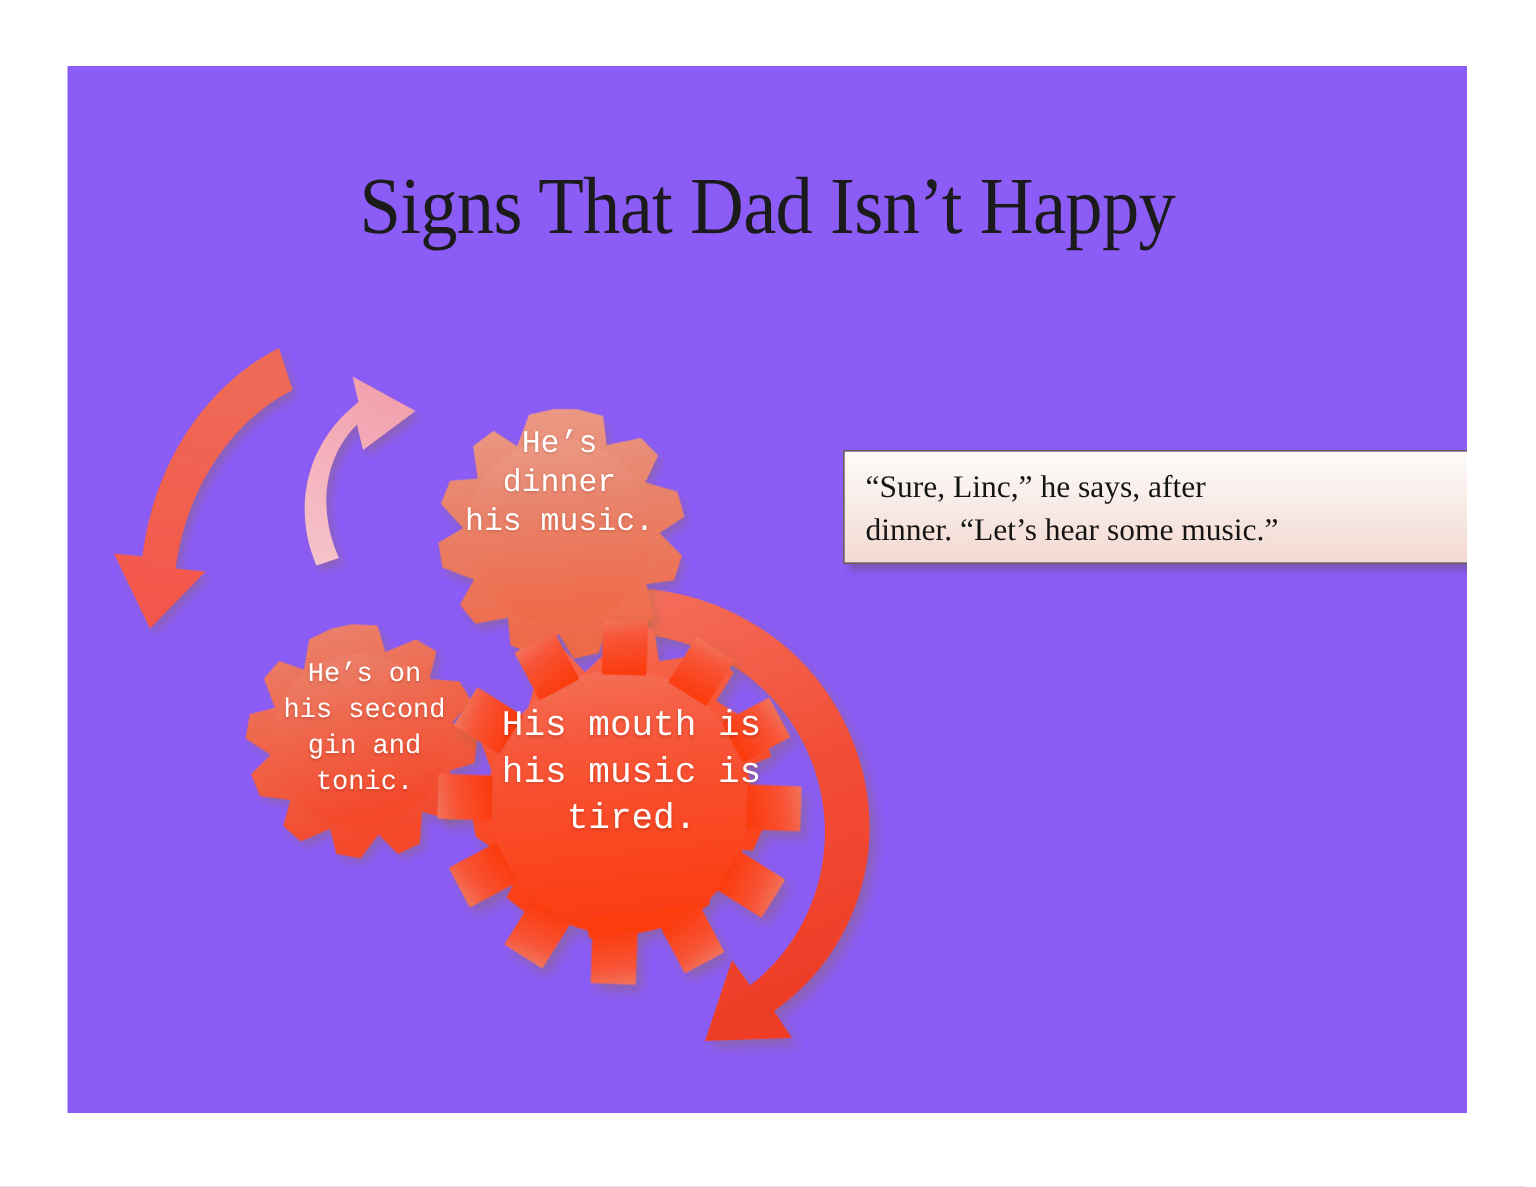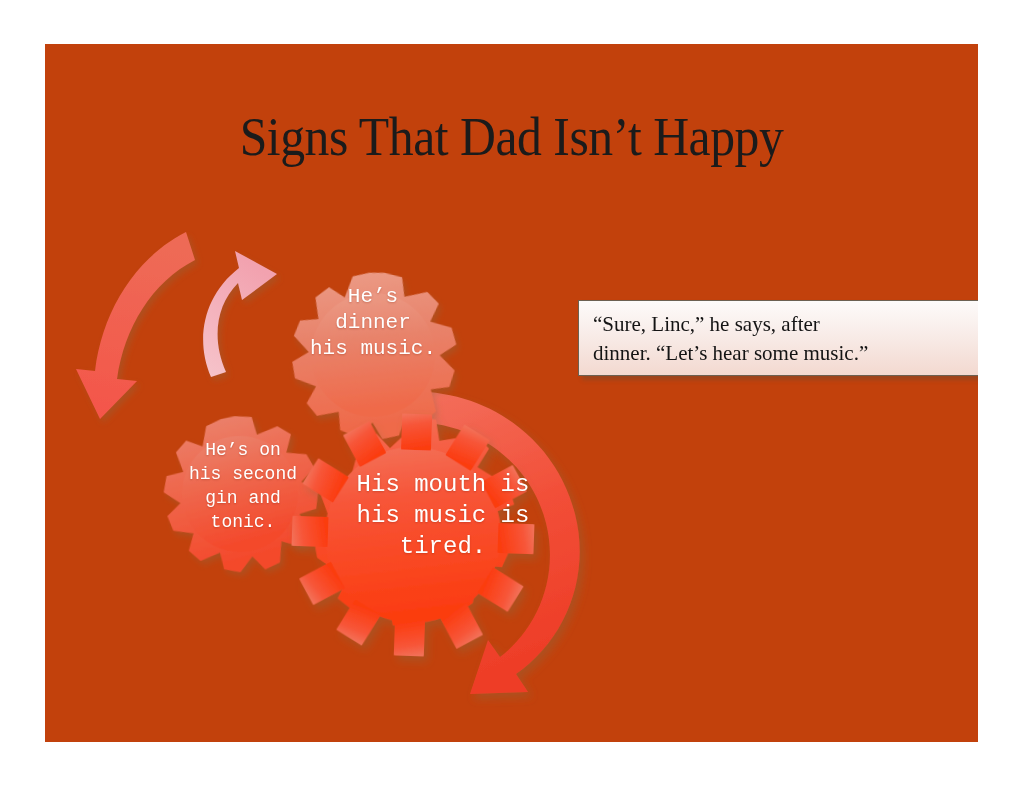--- a/index.html
+++ b/index.html
@@ -21,21 +21,21 @@
     background: #ffffff;
   }
 
   
   #slide-canvas {
     position: absolute;
     left: 45px;
     top: 44px;
     width: 933px;
     height: 698px;
-    background: #c2410c;
+    background: #8b5cf6;
     overflow: hidden;
   }
 
   
   #slide-title {
     position: absolute;
     left: 0;
     top: 62px;
     width: 933px;
     text-align: center;
@@ -68,41 +68,40 @@
   }
   #gear-text-1 {
     left: 258px; top: 240px; width: 140px;
     font-size: 21px; line-height: 26px;
   }
   #gear-text-2 {
     left: 128px; top: 352px; width: 140px;
     font-size: 18px; line-height: 24px; margin-top: 42px;
   }
   #gear-text-3 {
-    left: 303px; top: 425px; width: 190px;
+    left: 281px; top: 425px; width: 190px;
     font-size: 24px; line-height: 31px; text-align: center;
   }
 
   
   #quote-box {
     position: absolute;
     left: 517px;
     top: 256px;
     width: 422px;
     height: 76px;
     box-sizing: border-box;
     border: 1.5px solid #6c6152;
     background: linear-gradient(to bottom, #fdfbfa 0%, #f8ece8 45%, #f3d9d0 100%);
     box-shadow: 4px 4px 4px rgba(90,80,60,0.35);
     padding: 9px 14px 0 14px;
     font-family: "Liberation Serif", "DejaVu Serif", serif;
     font-size: 21px;
     line-height: 29px;
     color: #141414;
-    margin-left: 16px;
   }
 </style>
 </head>
 <body>
 
 <div id="slide-root">
   <div id="slide-canvas">
 
     <div id="slide-title">Signs That Dad Isn’t Happy</div>
 

